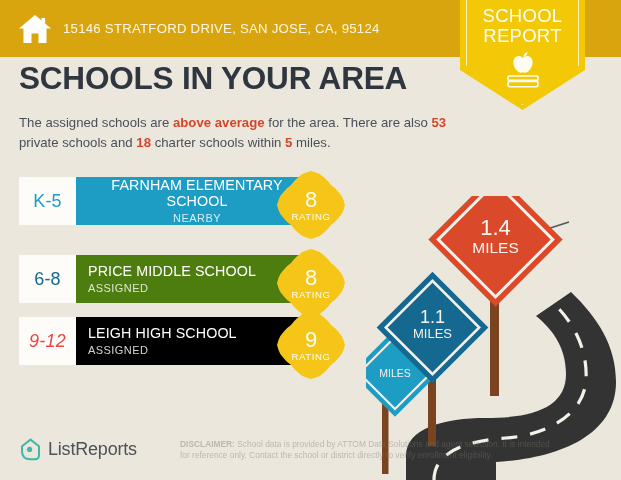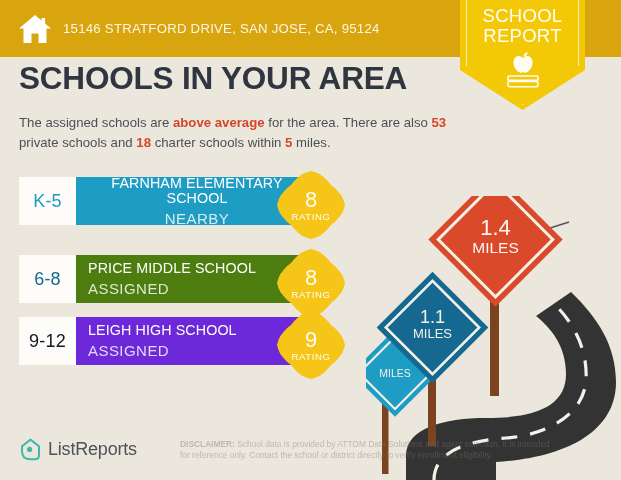--- a/index.html
+++ b/index.html
@@ -106,21 +106,21 @@
     flex: none;
   }
   .school-name {
     color: #ffffff;
     font-size: 14.3px;
     line-height: 15.5px;
     letter-spacing: .1px;
   }
   .school-status {
     color: rgba(255,255,255,.82);
-    font-size: 15px;
+    font-size: 11px;
     letter-spacing: .45px;
     margin-top: 3px;
   }
   .rating-badge {
     position: absolute;
     width: 68px; height: 68px;
     left: 258px; top: -6px;
     color: #fffdf4;
     display: flex; flex-direction: column;
     align-items: center; justify-content: center;
@@ -228,23 +228,23 @@
     </div>
     <div class="rating-badge">
       <div class="burst"></div>
       <span class="rating-num">8</span>
       <span class="rating-label">RATING</span>
     </div>
   </div>
 
   <div class="school-row" id="row-2">
     <div class="grade-box">
-      <span style="color: #0f172a;">9-12</span>
-    </div>
-    <div class="name-bar" style="background: #6d28d9;">
+      <span style="color: #ef4444; font-style: italic;">9-12</span>
+    </div>
+    <div class="name-bar" style="background: #000000;">
       <span class="school-name">LEIGH HIGH SCHOOL</span>
       <span class="school-status">ASSIGNED</span>
     </div>
     <div class="rating-badge">
       <div class="burst"></div>
       <span class="rating-num">9</span>
       <span class="rating-label">RATING</span>
     </div>
   </div>
 

